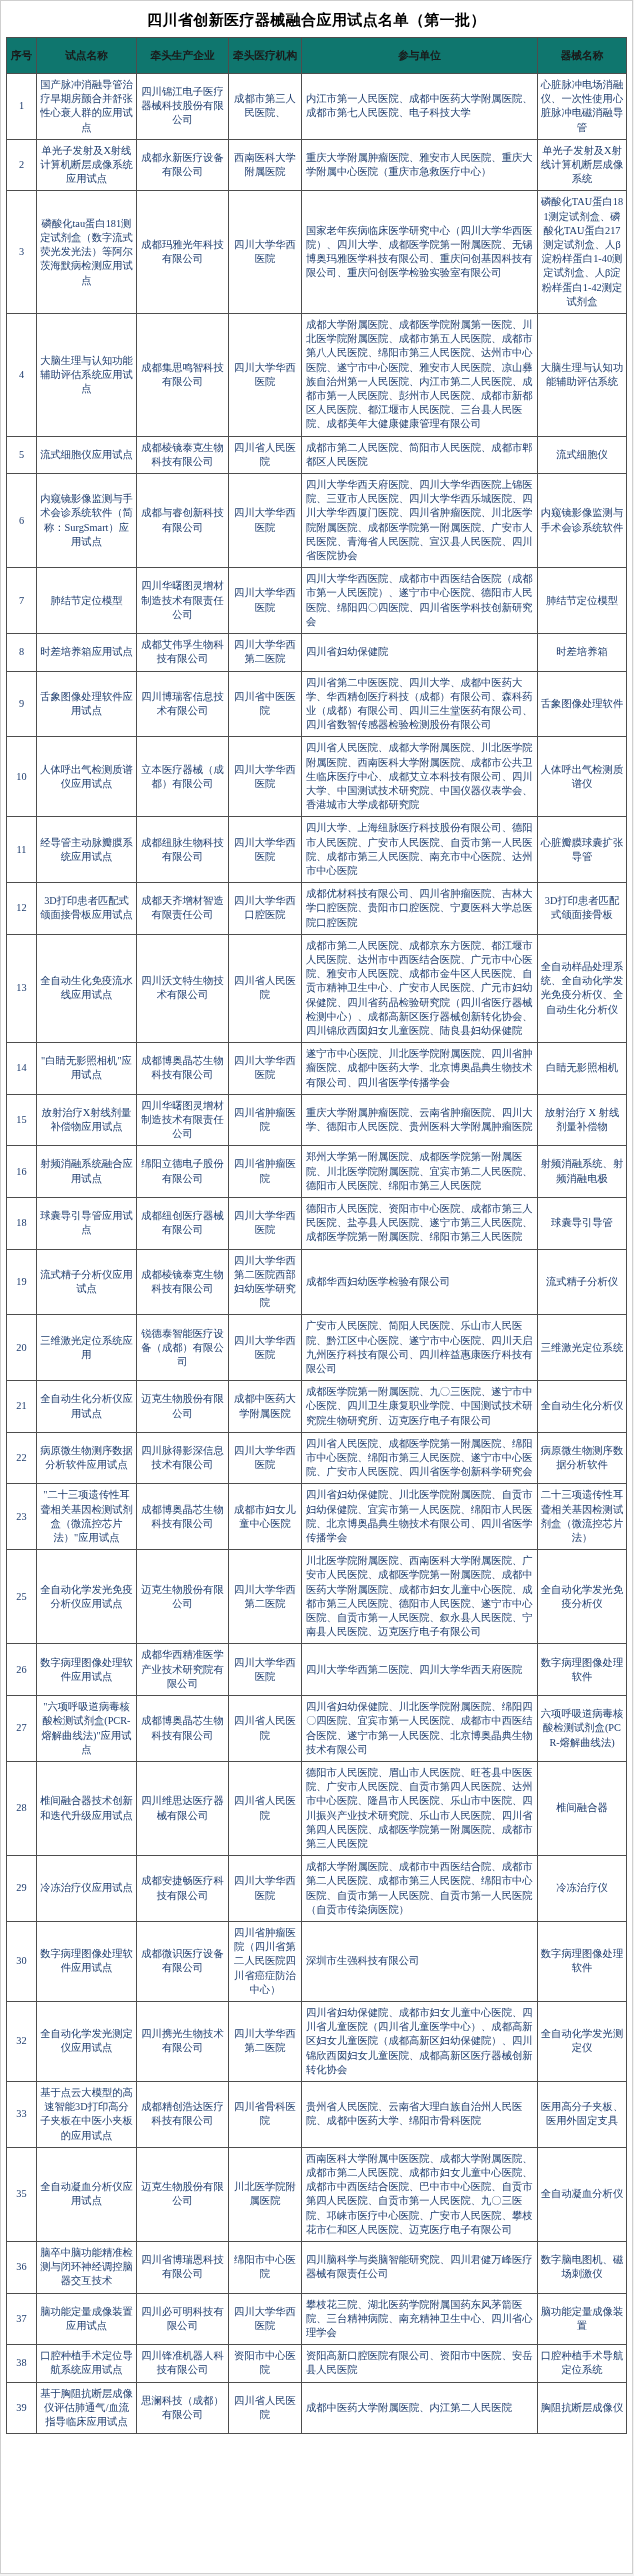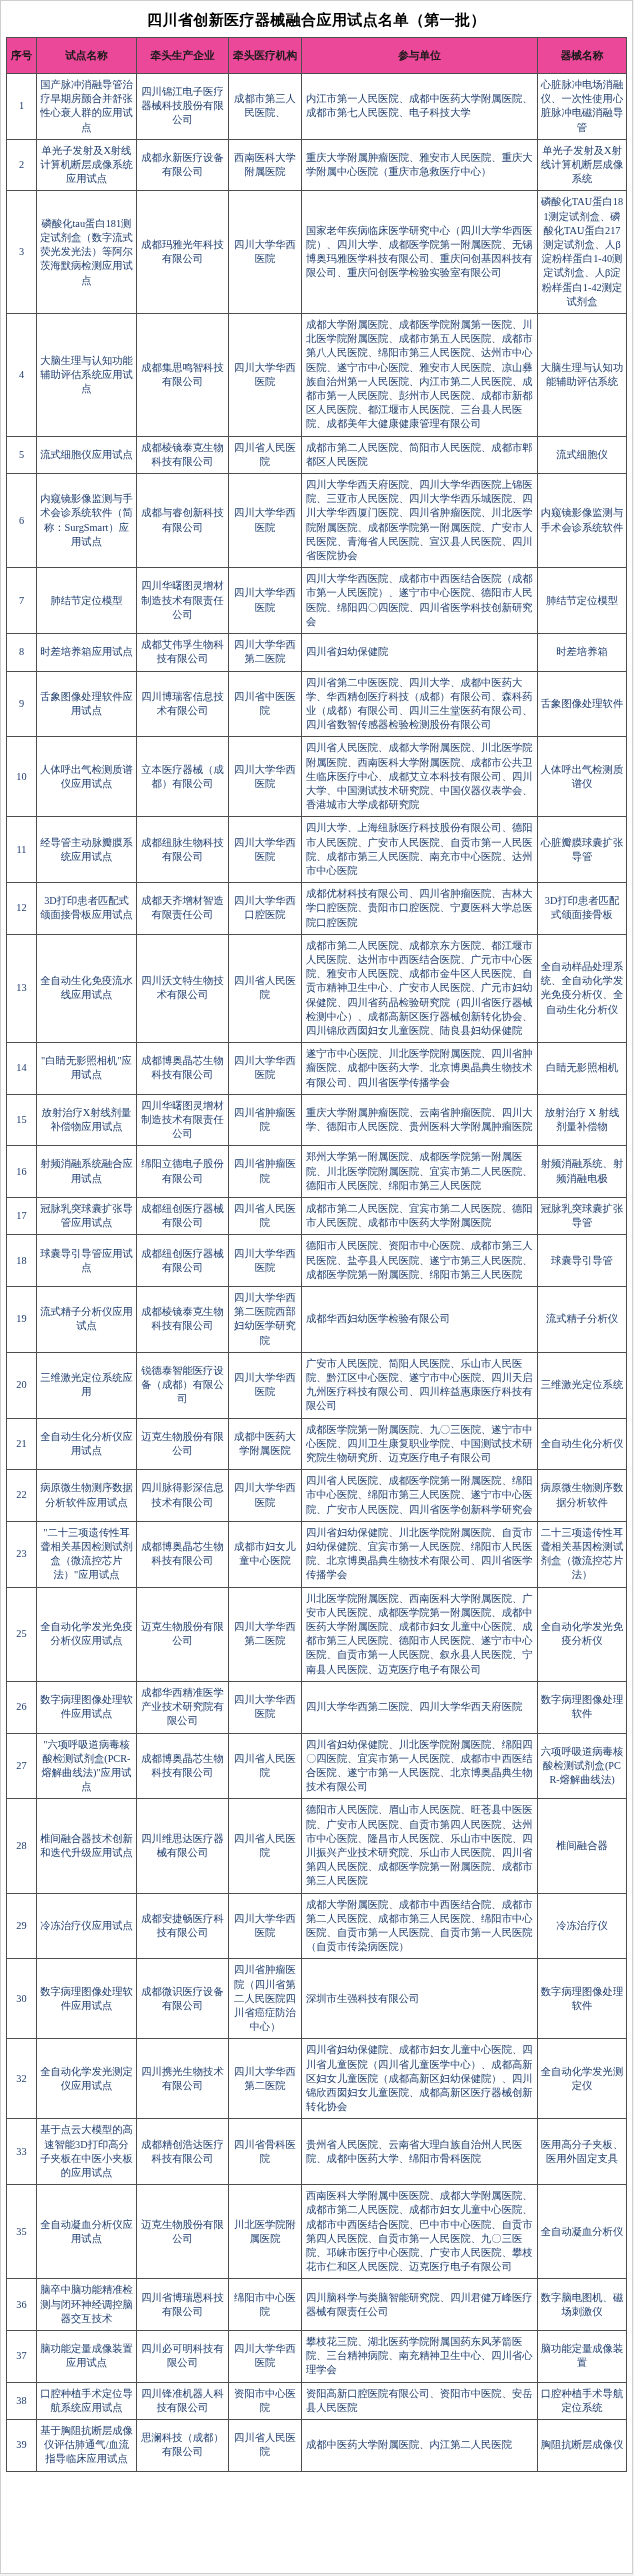--- a/index.html
+++ b/index.html
@@ -11,21 +11,21 @@
   }
   table.pilot-table{
     width:620px;margin:0 auto;border-collapse:collapse;table-layout:fixed;
   }
   .pilot-table th,.pilot-table td{
     border:0.8px solid #4d4d4d;box-sizing:border-box;
     vertical-align:middle;word-break:break-all;
   }
   .pilot-table th{
     font-size:10.7px;font-weight:bold;color:#1a1a1a;
-    padding:10.3px 1.6px;text-align:center;background:#ec4899;
+    padding:10.3px 1.6px;text-align:center;background:#0f766e;
   }
   .pilot-table td{
     font-size:10.3px;color:#1d3c6e;line-height:1.38;
     padding:4px 2.4px;text-align:center;
   }
   .pilot-table td.c-participants{text-align:left;padding-left:4px;padding-right:3.2px;}
   .pilot-table col.c0{width:30px;}
   .pilot-table col.c1{width:100px;}
   .pilot-table col.c2{width:92px;}
   .pilot-table col.c3{width:73px;}
@@ -179,28 +179,20 @@
         </tr>
         <tr>
           <td>16</td>
           <td>射频消融系统融合应用试点</td>
           <td>绵阳立德电子股份有限公司</td>
           <td>四川省肿瘤医院</td>
           <td class="c-participants">郑州大学第一附属医院、成都医学院第一附属医院、川北医学院附属医院、宜宾市第二人民医院、德阳市人民医院、绵阳市第三人民医院</td>
           <td>射频消融系统、射频消融电极</td>
         </tr>
         <tr>
-          <td>17</td>
-          <td>冠脉乳突球囊扩张导管应用试点</td>
-          <td>成都纽创医疗器械有限公司</td>
-          <td>四川省人民医院</td>
-          <td class="c-participants">成都市第二人民医院、宜宾市第二人民医院、德阳市人民医院、成都市中医药大学附属医院</td>
-          <td>冠脉乳突球囊扩张导管</td>
-        </tr>
-        <tr>
           <td>18</td>
           <td>球囊导引导管应用试点</td>
           <td>成都纽创医疗器械有限公司</td>
           <td>四川大学华西医院</td>
           <td class="c-participants">德阳市人民医院、资阳市中心医院、成都市第三人民医院、盐亭县人民医院、遂宁市第三人民医院、成都医学院第一附属医院、绵阳市第三人民医院</td>
           <td>球囊导引导管</td>
         </tr>
         <tr>
           <td>19</td>
           <td>流式精子分析仪应用试点</td>

